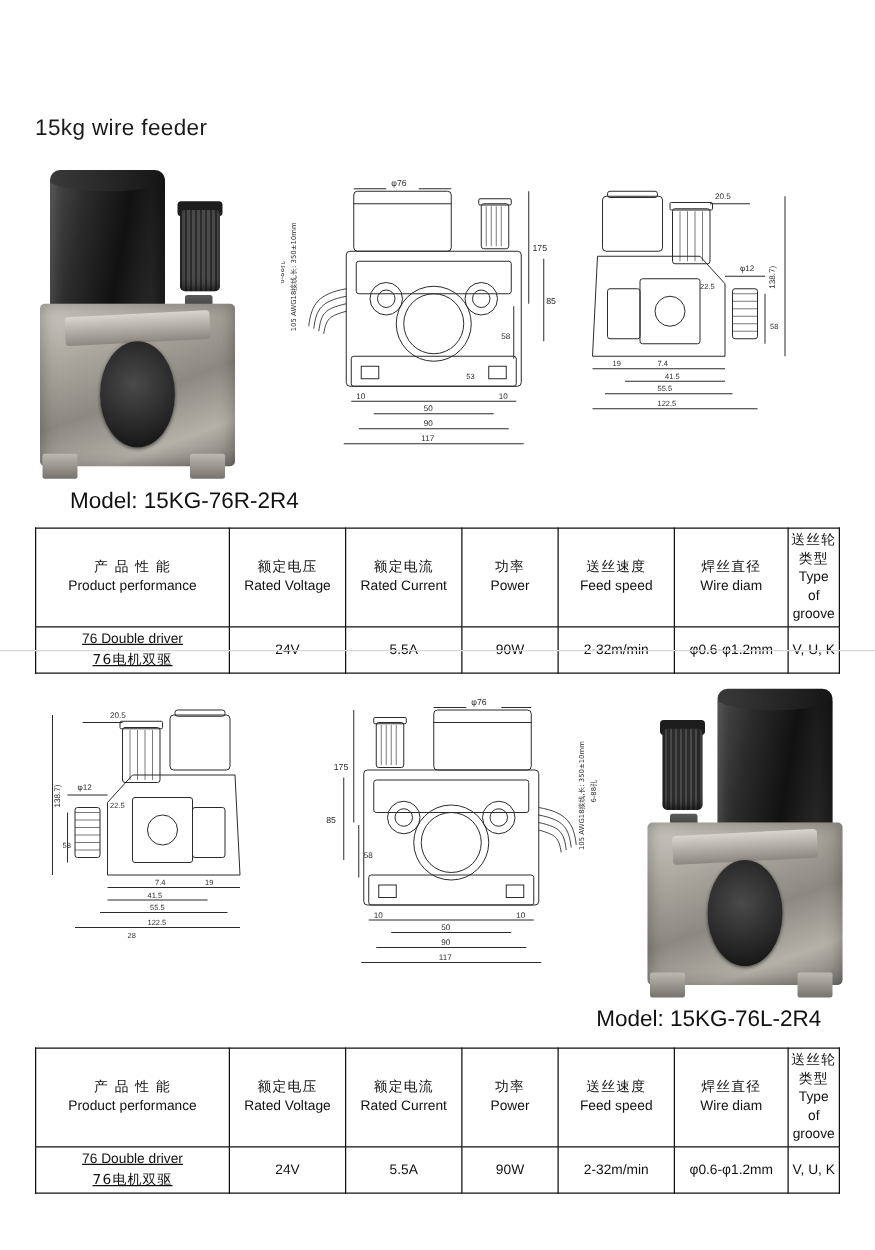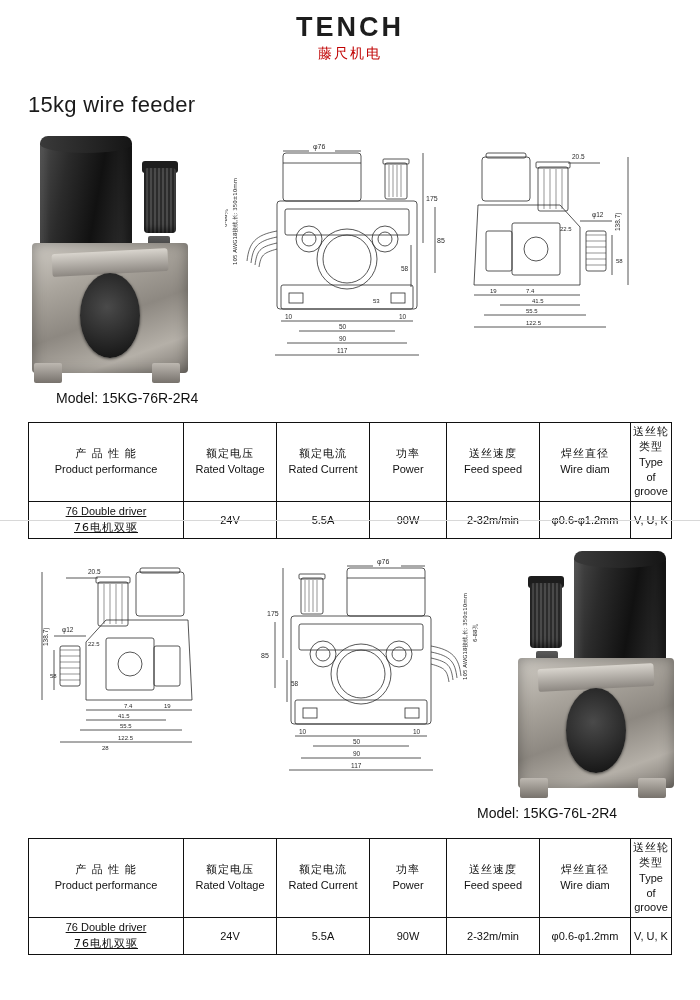--- a/index.html
+++ b/index.html
@@ -46,41 +46,41 @@
     letter-spacing: 2px;
     color: #c00000;
     margin-top: 4px;
   }
 
   
   .doc-title {
     position: absolute;
     top: 92px;
     left: 28px;
-    font-size: 22px;
+    font-size: 18px;
     color: #1a1a1a;
     letter-spacing: 0.3px;
   }
 
   
   .fig-row {
     position: absolute;
     left: 0;
     width: 700px;
   }
   .fig-row.one { top: 125px; height: 280px; }
   .fig-row.two { top: 540px; height: 280px; }
 
   .photo {
     position: absolute;
     border-radius: 2px;
   }
   .model-label {
     position: absolute;
-    font-size: 14px;
+    font-size: 18px;
     color: #111;
   }
 
   
   .prod {
     position: relative;
     width: 100%;
     height: 100%;
   }
   .prod .motor {
@@ -217,26 +217,20 @@
     width: 700px;
     height: 1px;
     background: #d8d8d8;
   }
 </style>
 </head>
 <body>
 
 <div class="page">
 
-  <div class="logo-wrap">
-    <div class="logo-mark">
-      <span>TENCH</span>
-    </div>
-    <div class="logo-sub">藤尺机电</div>
-  </div>
 
   <div class="doc-title">15kg wire feeder</div>
 
   <div class="fig-row one">
 
     <div class="photo" style="left:28px; top:8px; width:200px; height:250px;">
       <div class="prod">
         <div class="motor"></div>
         <div class="motor-top"></div>
         <div class="knob-cap"></div>

